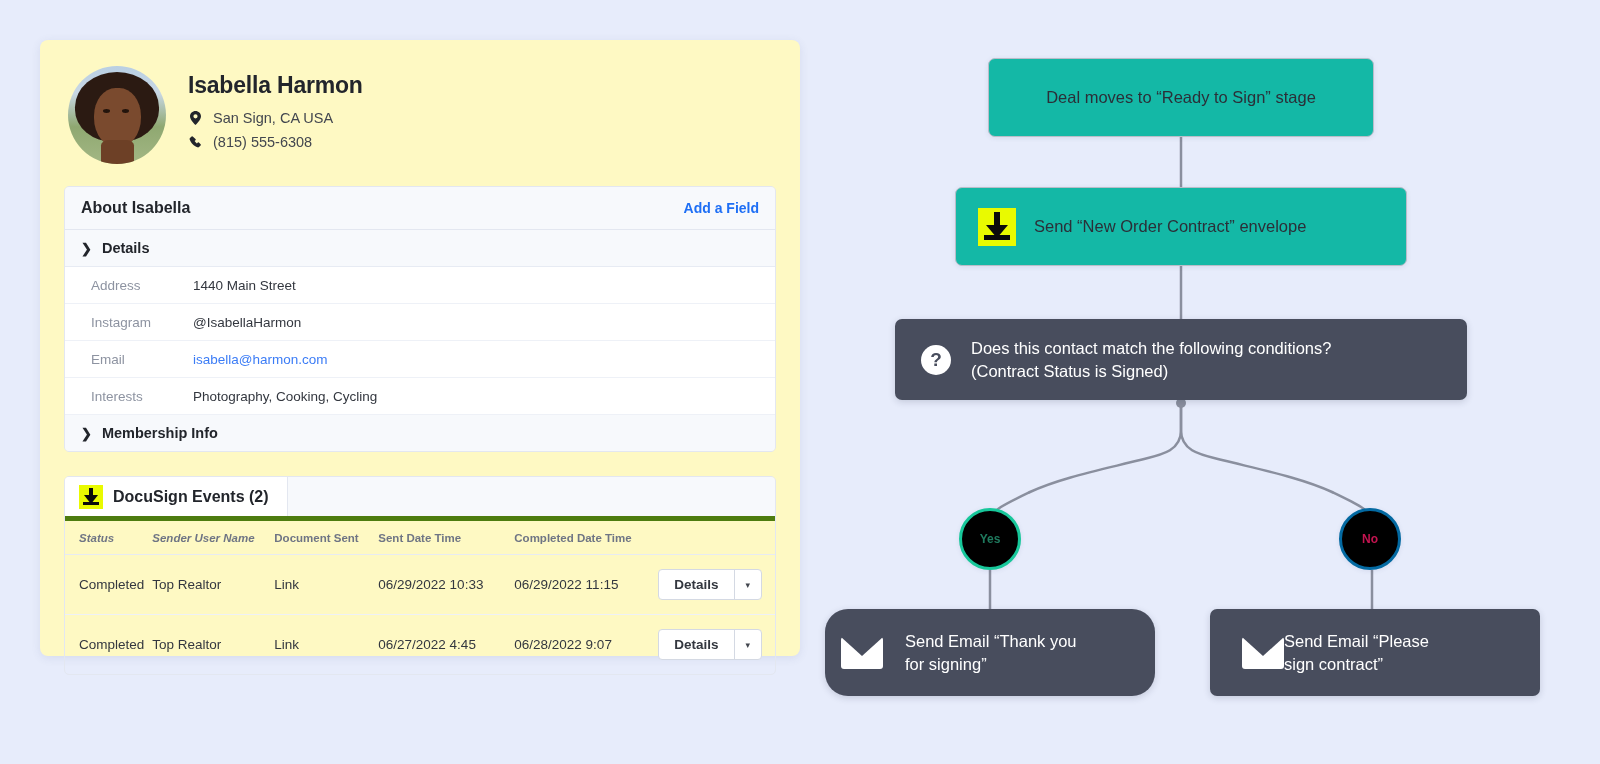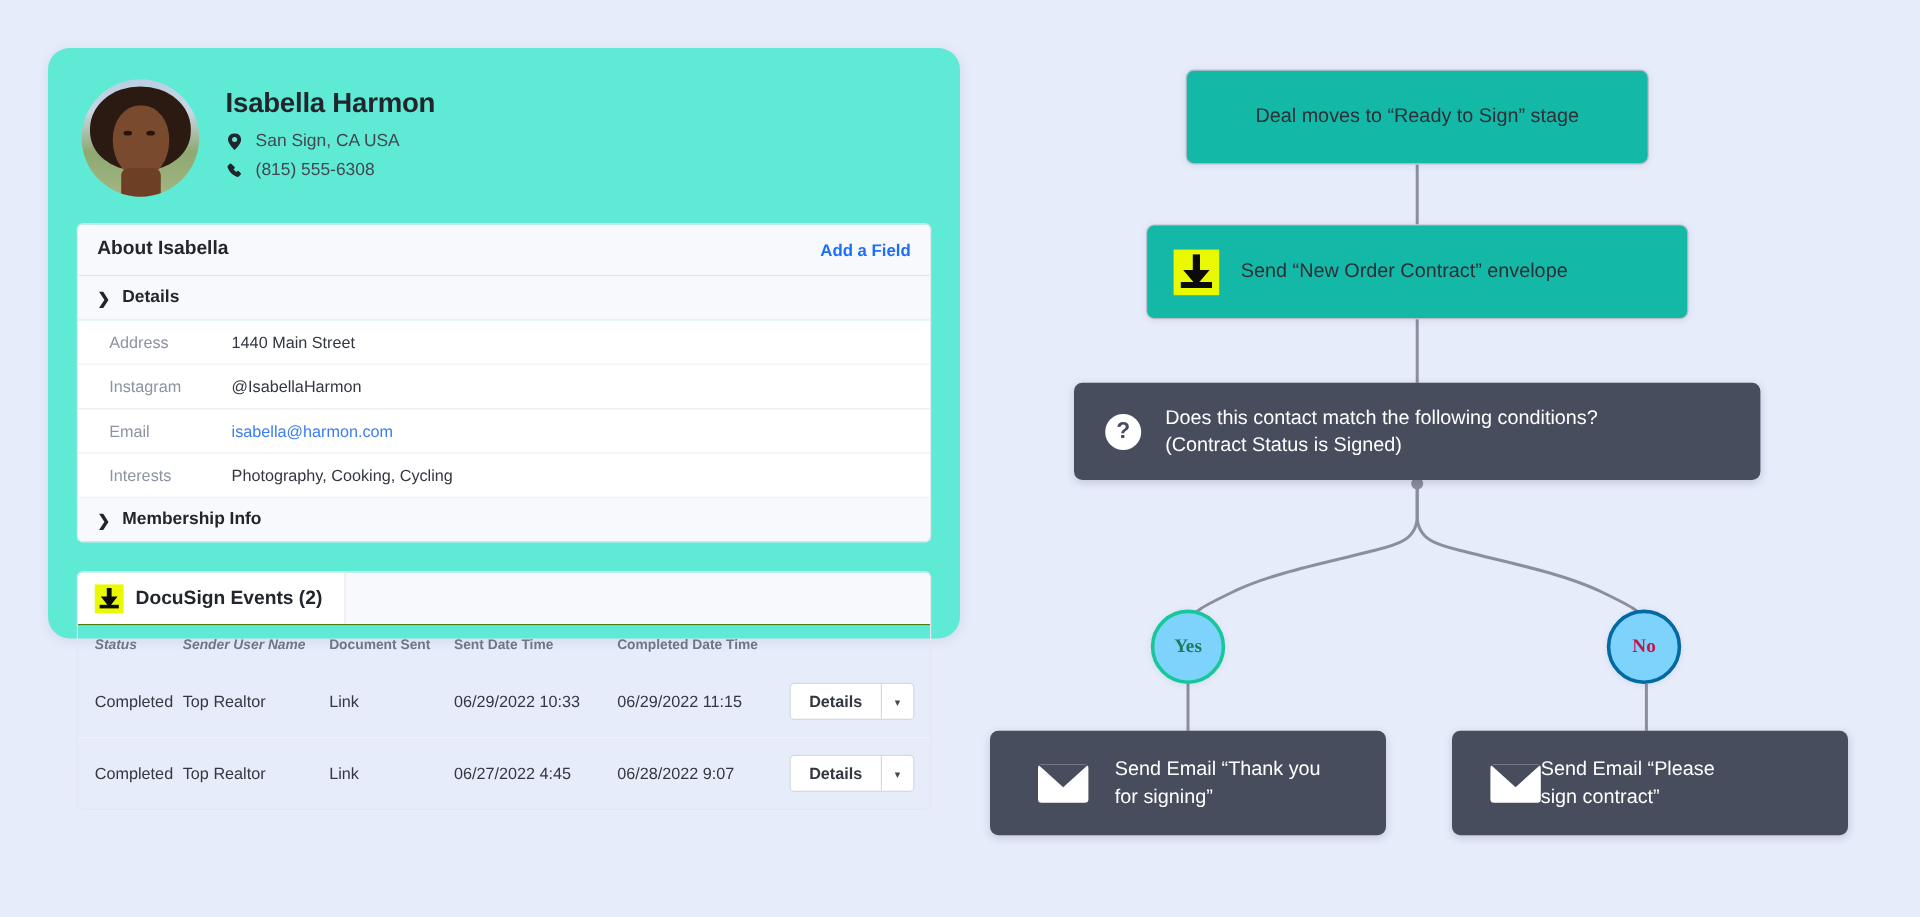--- a/index.html
+++ b/index.html
@@ -12,23 +12,23 @@
     overflow: hidden;
     position: relative;
   }
 
   
   .contact-card {
     position: absolute;
     left: 40px;
     top: 40px;
     width: 760px;
-    height: 492px;
-    background: #5eead4;
-    border-radius: 18px;
+    height: 616px;
+    background: #fef9c3;
+    border-radius: 8px;
     box-shadow: 0 2px 10px rgba(60,70,120,0.10);
     padding: 24px;
   }
 
   .profile-head {
     display: flex;
     align-items: flex-start;
     gap: 22px;
     padding: 2px 0 16px 4px;
   }
@@ -147,21 +147,21 @@
   .events-panel {
     border: 1px solid #e3e7f0;
     border-radius: 5px;
     margin-top: 24px;
     overflow: hidden;
   }
 
   .tabstrip {
     display: flex;
     background: #f7f9fc;
-    border-bottom: 1px solid #4d7c0f;
+    border-bottom: 5px solid #4d7c0f;
     height: 44px;
     text-align: right;
   }
   .tab-active {
     display: flex;
     align-items: center;
     gap: 10px;
     background: #ffffff;
     padding: 0 18px 0 14px;
     border-right: 1px solid #e3e7f0;
@@ -274,21 +274,21 @@
     background: #484d5d;
     box-shadow: 0 2px 7px rgba(40,45,70,0.18);
   }
 
   .node-text { font-size: 16.5px; color: #2b2f38; }
   .node.dark .node-text { color: #ffffff; line-height: 1.35; }
 
   #node-trigger { left: 188px; top: 58px; width: 386px; height: 79px; justify-content: center; }
   #node-envelope { left: 155px; top: 187px; width: 452px; height: 79px; padding-left: 22px; gap: 18px; }
   #node-condition { left: 95px; top: 319px; width: 572px; height: 81px; padding-left: 26px; gap: 20px; }
-  #node-yes-email { left: 25px; top: 609px; width: 330px; height: 87px; padding-left: 40px; gap: 22px; }
+  #node-yes-email { left: 25px; top: 609px; width: 330px; height: 87px; padding-left: 16px; gap: 22px; border-radius: 23px; }
   #node-no-email  { left: 410px; top: 609px; width: 330px; height: 87px; padding-left: 32px; }
 
   .q-icon {
     width: 30px; height: 30px; flex: none;
     border-radius: 50%;
     background: #ffffff;
     color: #484d5d;
     font-size: 19px; font-weight: bold;
     display: flex; align-items: center; justify-content: center;
   }
@@ -303,26 +303,25 @@
     width: 0; height: 0;
     border-left: 21px solid transparent;
     border-right: 21px solid transparent;
     border-top: 19px solid #484d5d;
   }
 
   .branch {
     position: absolute;
     width: 62px; height: 62px;
     border-radius: 50%;
-    background: #7dd3fc;
+    background: #000000;
     display: flex; align-items: center; justify-content: center;
-    font-size: 16px; font-weight: bold;
+    font-size: 12px; font-weight: bold;
     z-index: 3;
     box-shadow: 0 1px 5px rgba(60,70,120,0.10);
-    font-family: Liberation Serif, serif;
   }
   #branch-yes {
     left: 159px; top: 508px;
     border: 3px solid #17c79a;
     color: #1f7a5e;
   }
   #branch-no {
     left: 539px; top: 508px;
     border: 3px solid #0369a1;
     color: #c41450;

